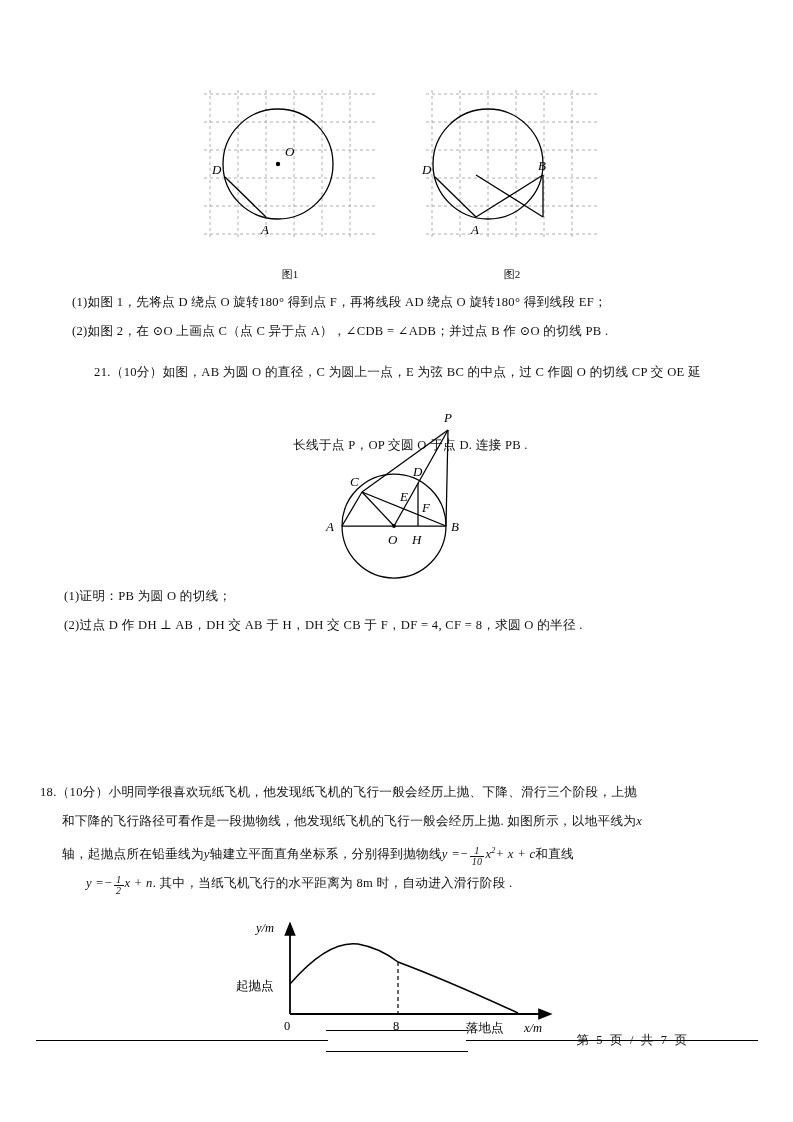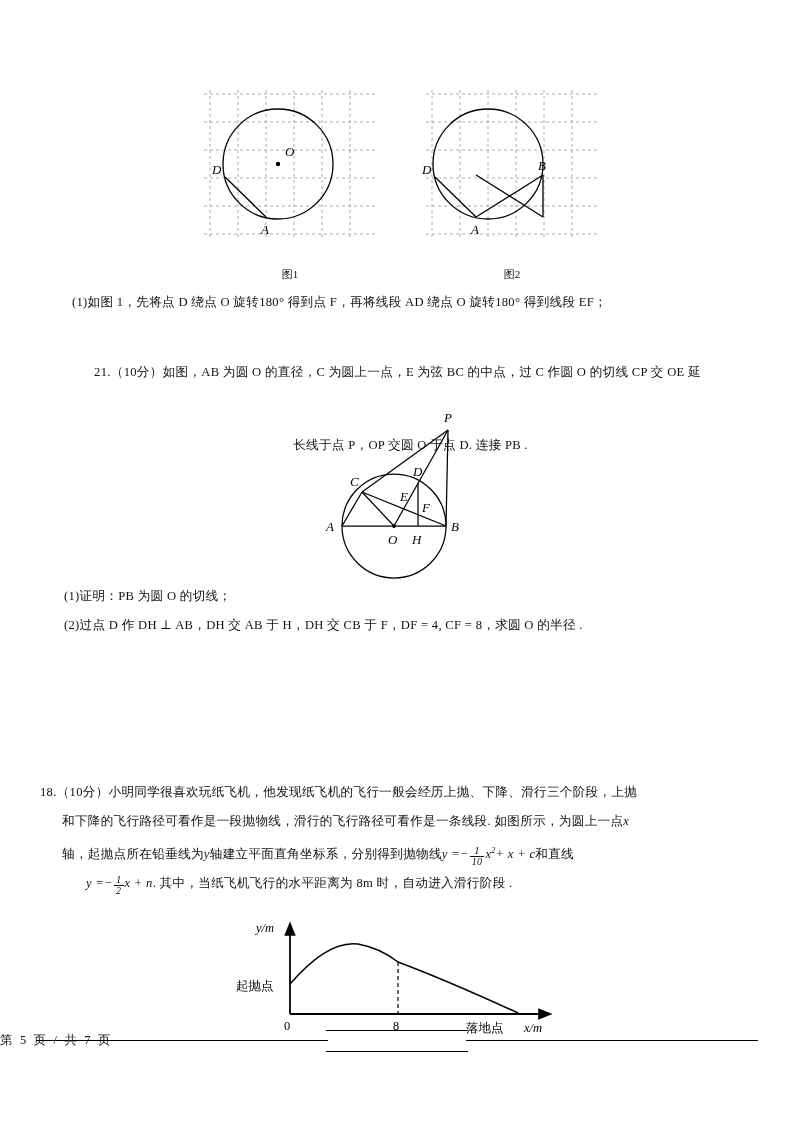--- a/index.html
+++ b/index.html
@@ -85,21 +85,21 @@
     width: 336px;
     height: 122px;
   }
 
   
   #page-footer {
     position: absolute;
     left: 0;
     top: 1032px;
     width: 689px;
-    text-align: left;
+    text-align: right;
     font-size: 12.4px;
     letter-spacing: 2.2px;
     font-family: "Liberation Serif", "DejaVu Serif", serif;
   }
   #footer-rule {
     position: absolute;
     left: 326px;
     top: 1030px;
     width: 142px;
     height: 22px;
@@ -207,20 +207,21 @@
       <text x="126" y="86" font-family="Liberation Serif, serif" font-style="italic" font-size="13">B</text>
       <text x="59" y="150" font-family="Liberation Serif, serif" font-style="italic" font-size="13">A</text>
     </svg>
     <div class="fig-caption">图2</div>
   </div>
 
 </div>
 
 <div class="q-block cn" id="sub-a-block">
   <div class="q-line">(1)如图 1，先将点 D 绕点 O 旋转180° 得到点 F，再将线段 AD 绕点 O 旋转180° 得到线段 EF；</div>
+  <div class="q-line">(2)如图 2，在 ⊙O 上画点 C（点 C 异于点 A），∠CDB = ∠ADB；并过点 B 作 ⊙O 的切线 PB .</div>
 </div>
 
 <div class="q-block cn" id="q21-block">
   <div class="q-line"><span>21.</span><span>（10分）</span><span>如图，AB 为圆 O 的直径，C 为圆上一点，E 为弦 BC 的中点，过 C 作圆 O 的切线 CP 交 OE 延</span></div>
   <div class="q-line indent-1">长线于点 P，OP 交圆 O 于点 D. 连接 PB .</div>
 </div>
 
 <div id="q21-figure">
   <svg width="250" height="178" viewBox="0 0 250 178">
 
@@ -256,21 +257,21 @@
 
 <div class="q-block cn" id="q21-sub">
   <div class="q-line">(1)证明：PB 为圆 O 的切线；</div>
   <div class="q-line">(2)过点 D 作 DH ⊥ AB，DH 交 AB 于 H，DH 交 CB 于 F，DF = 4, CF = 8，求圆 O 的半径 .</div>
 </div>
 
 <div class="q-block cn" id="q22-block">
 
   <div class="q-line"><span>18.</span><span>（10分）</span><span>小明同学很喜欢玩纸飞机，他发现纸飞机的飞行一般会经历上抛、下降、滑行三个阶段，上抛</span></div>
 
-  <div class="q-line indent-2"><span>和下降的飞行路径可看作是一段抛物线，滑行的飞行路径可看作是一条线段. 如图所示，为圆上一点</span><span class="ital">x</span></div>
+  <div class="q-line indent-2"><span>和下降的飞行路径可看作是一段抛物线，他发现纸飞机的飞行一般会经历上抛. 如图所示，以地平线为</span><span class="ital">x</span></div>
 
   <div class="q-line indent-2"><span>轴，起抛点所在铅垂线为</span><span class="ital">y</span><span>轴建立平面直角坐标系，分别得到抛物线</span><span class="ital"><span>y =</span><span>−</span><span class="frac"><span class="num">1</span><span class="den">10</span></span><span>x</span><sup class="pw">2</sup><span>+ x + c</span></span><span>和直线</span></div>
 
   <div class="q-line indent-2" style="padding-left:46px"><span class="ital"><span>y =</span><span>−</span><span class="frac"><span class="num">1</span><span class="den">2</span></span><span>x + n</span></span><span>. 其中，当纸飞机飞行的水平距离为 8m 时，自动进入滑行阶段 .</span></div>
 
 </div>
 
 <div id="q22-graph">
   <svg width="336" height="122" viewBox="0 0 336 122">
     <defs>

